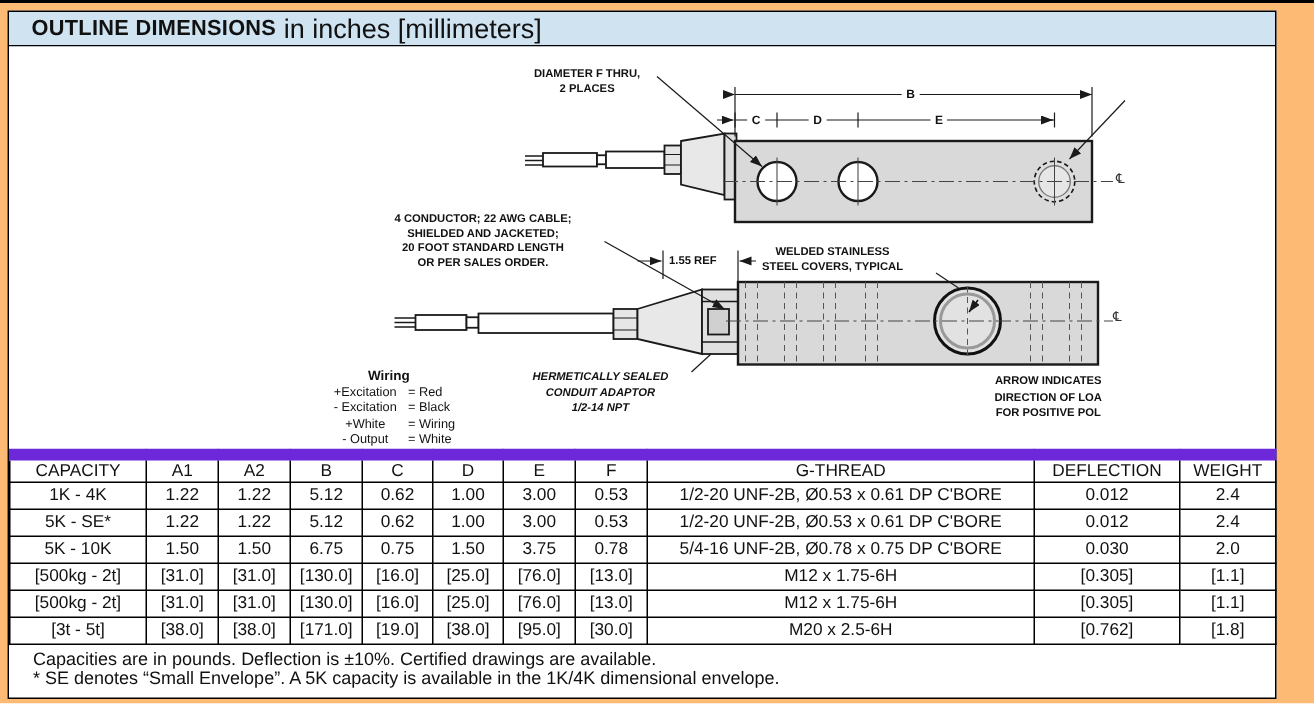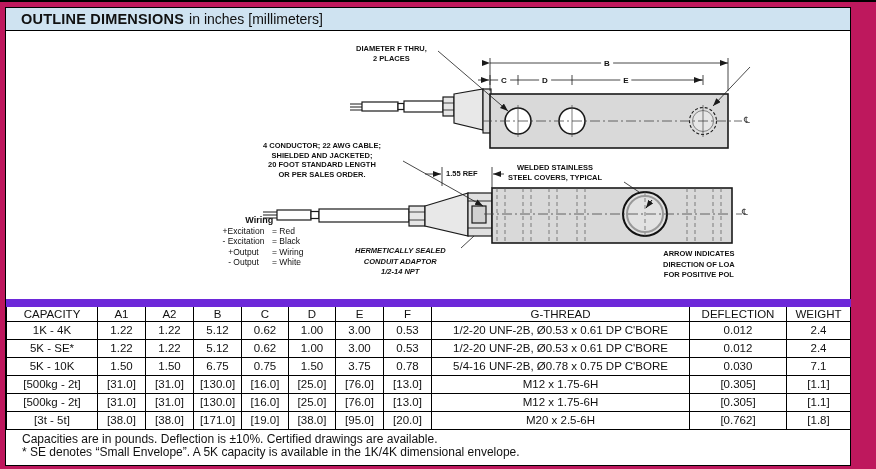--- a/index.html
+++ b/index.html
@@ -1,44 +1,44 @@
 <!DOCTYPE html>
 <html><head>
 <meta charset="utf-8">
 <style>
   * { box-sizing: border-box; margin: 0; padding: 0; }
   html,body { background:#fff; }
   .page {
-    position: relative; width: 876px; height: 469px; background:#be185d;
+    position: relative; width: 876px; height: 469px; background:#fdba74;
     font-family: "Liberation Sans", sans-serif; color:#111;
     border-top: 2px solid #000; overflow: hidden;
   }
   .content-box {
     position: absolute; left: 5px; top: 5px; width: 846px;
     border: 1px solid #000; background:#fff;
   }
   .header-bar {
     height: 23px; background: #cfe3f1; border-bottom: 1px solid #000;
     display: flex; align-items: center; padding-left: 15px; gap: 5px;
   }
   .header-bar .ttl { font-weight: bold; font-size: 14.5px; letter-spacing: .2px; }
-  .header-bar .sub { font-size: 14px; }
+  .header-bar .sub { font-size: 18px; }
   .drawing-area { position: relative; height: 268px; background:#fff; overflow: hidden; text-align: center; }
   .drawing-area svg { position: absolute; left: 0; top: 0; }
   .ann {
     position: absolute; font-weight: bold; font-size: 7.5px; line-height: 9.5px;
     white-space: pre-line; color:#111; letter-spacing: 0;
   }
   .dimlbl {
     position: absolute; font-weight: bold; font-size: 8px; line-height: 9px;
     background:#fff; padding: 0 3px; transform: translate(-50%,-50%);
   }
   .clsym { position:absolute; font-size:9px; font-family:"DejaVu Sans",sans-serif; color:#333; }
   .wiring { position: absolute; left: 209px; top: 184px; font-size: 8.5px; line-height: 10.5px; }
-  .wiring .wtitle { font-weight: bold; font-size: 9px; }
+  .wiring .wtitle { font-weight: bold; font-size: 9px; margin-top: 30px; }
   .wrow { display: flex; }
   .wrow .pin { width: 57px; }
   table.dims {
     width: 844px; border-collapse: collapse; table-layout: fixed;
     border-top: 8px solid #6d28d9; font-size: 11.5px;
   }
   table.dims th, table.dims td {
     border: 1px solid #000; text-align: center; font-weight: normal;
     height: 18px; padding: 0 1px; overflow: hidden; white-space: nowrap;
   }
@@ -153,21 +153,21 @@
         <div class="wtitle">Wiring</div>
         <div class="wrow">
           <span class="pin">+Excitation</span>
           <span>= Red</span>
         </div>
         <div class="wrow">
           <span class="pin">- Excitation</span>
           <span>= Black</span>
         </div>
         <div class="wrow">
-          <span class="pin">+Output</span>
+          <span class="pin">+White</span>
           <span>= Wiring</span>
         </div>
         <div class="wrow">
           <span class="pin">- Output</span>
           <span>= White</span>
         </div>
       </div>
     </div>
 
     <table class="dims">
@@ -230,21 +230,21 @@
             <td>5K - 10K</td>
             <td>1.50</td>
             <td>1.50</td>
             <td>6.75</td>
             <td>0.75</td>
             <td>1.50</td>
             <td>3.75</td>
             <td>0.78</td>
             <td>5/4-16 UNF-2B, Ø0.78 x 0.75 DP C'BORE</td>
             <td>0.030</td>
-            <td>7.1</td>
+            <td>2.0</td>
           </tr>
           <tr>
             <td>[500kg - 2t]</td>
             <td>[31.0]</td>
             <td>[31.0]</td>
             <td>[130.0]</td>
             <td>[16.0]</td>
             <td>[25.0]</td>
             <td>[76.0]</td>
             <td>[13.0]</td>
@@ -266,21 +266,21 @@
             <td>[1.1]</td>
           </tr>
           <tr>
             <td>[3t - 5t]</td>
             <td>[38.0]</td>
             <td>[38.0]</td>
             <td>[171.0]</td>
             <td>[19.0]</td>
             <td>[38.0]</td>
             <td>[95.0]</td>
-            <td>[20.0]</td>
+            <td>[30.0]</td>
             <td>M20 x 2.5-6H</td>
             <td>[0.762]</td>
             <td>[1.8]</td>
           </tr>
         </tbody>
     </table>
 
     <div class="notes">
       <div>Capacities are in pounds. Deflection is ±10%. Certified drawings are available.</div>
       <div>* SE denotes “Small Envelope”. A 5K capacity is available in the 1K/4K dimensional envelope.</div>

